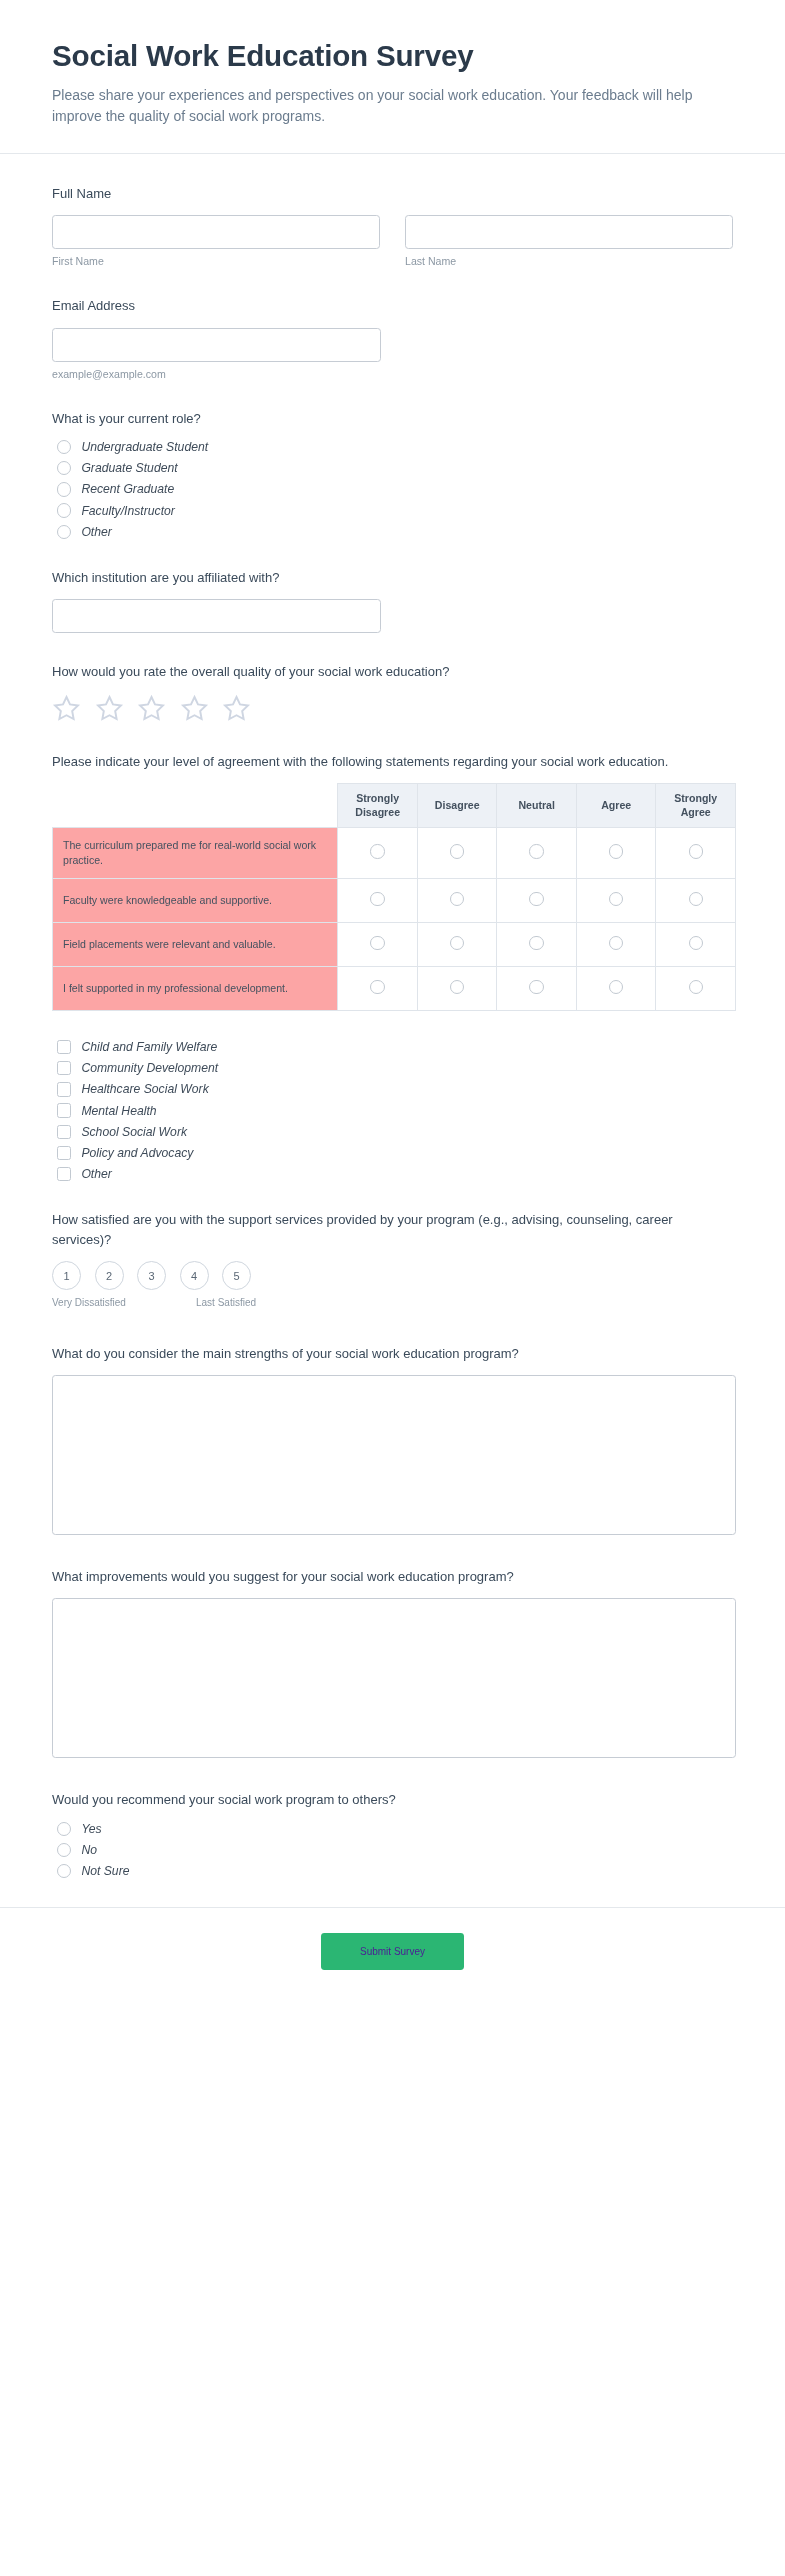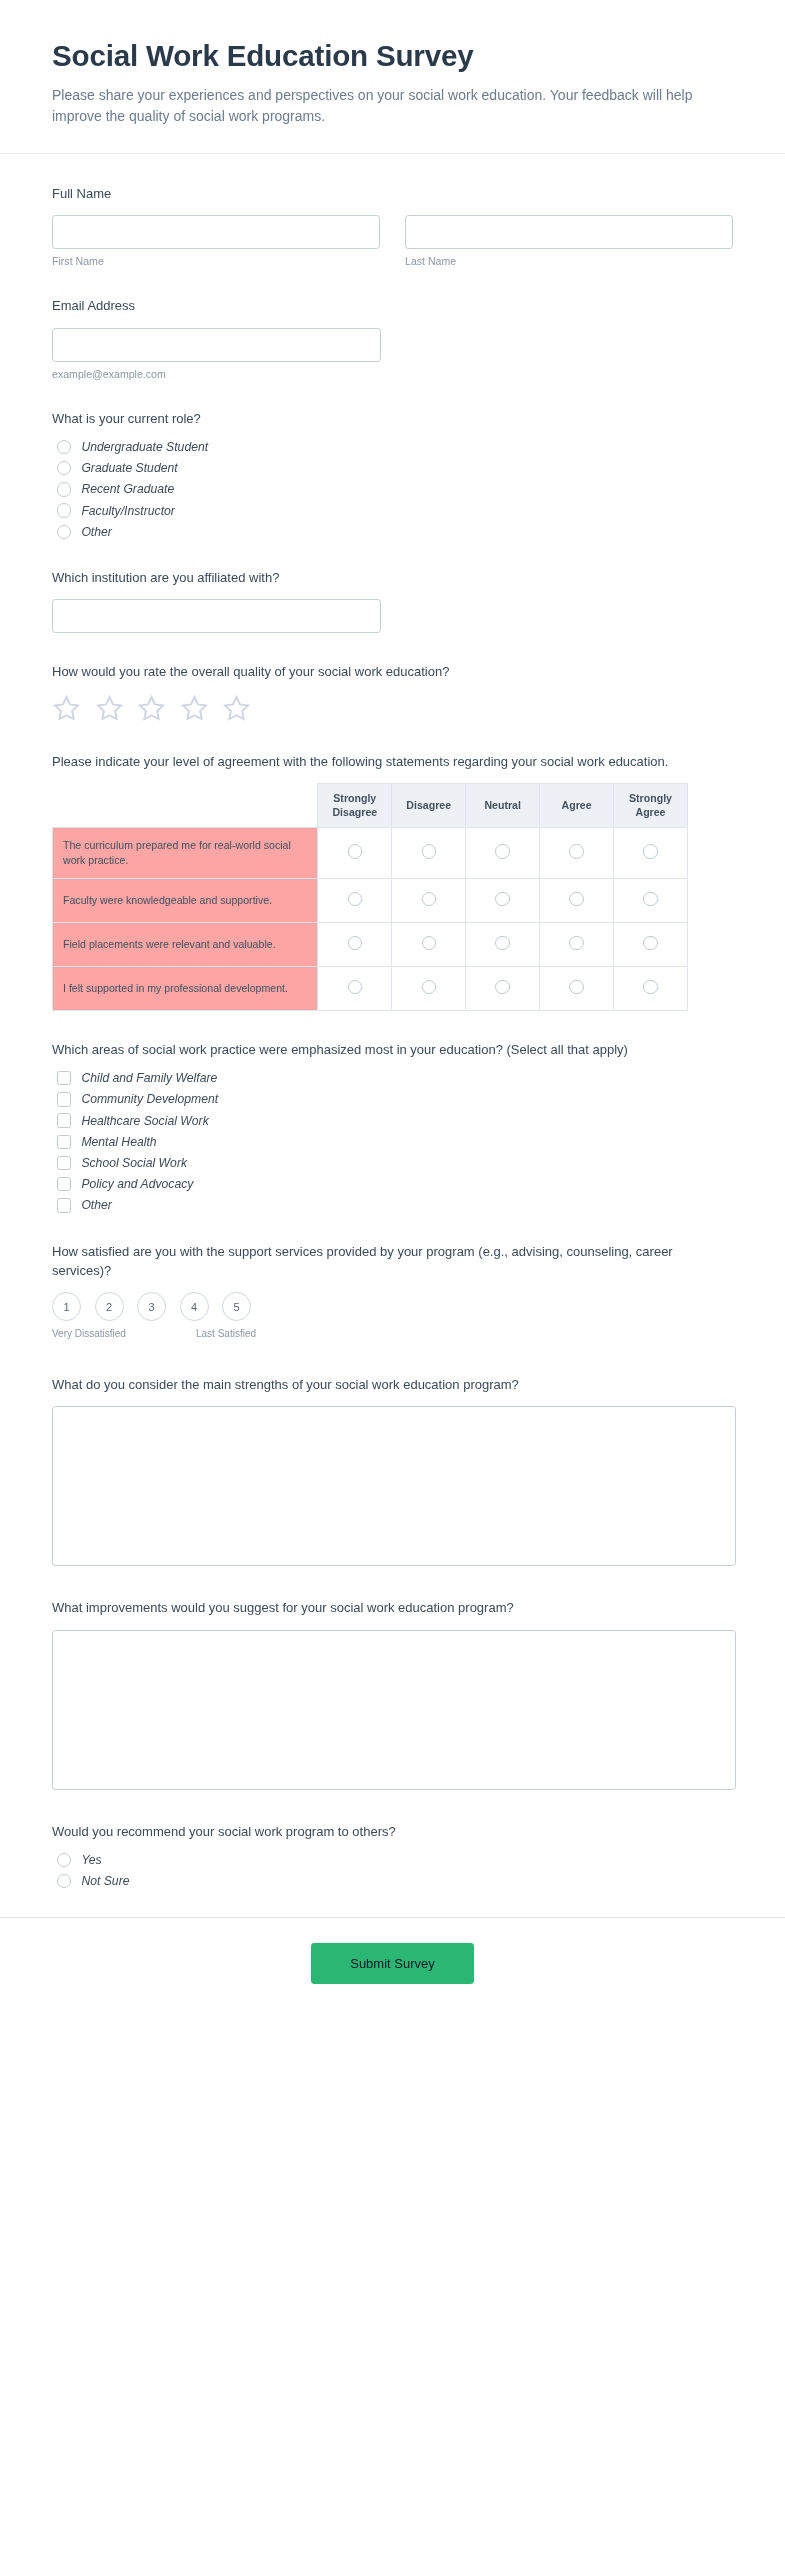--- a/index.html
+++ b/index.html
@@ -114,21 +114,21 @@
   }
   .star {
     width: 29px;
     height: 29px;
     display: block;
   }
 
   
   .matrix {
     border-collapse: collapse;
-    width: 636px;
+    width: 684px;
     margin-top: 5px;
   }
   .matrix th, .matrix td {
     border: 0.8px solid #dfe4ea;
     text-align: center;
     vertical-align: middle;
   }
   .matrix thead th {
     background: #edf1f6;
     font-size: 10.6px;
@@ -210,25 +210,25 @@
 
   .footer {
     border-top: 0.8px solid #e4e8ec;
     margin-top: 20px;
     padding: 25px 52px 39px 52px;
     display: flex;
     justify-content: center;
   }
   .submit-btn {
     background: #2bb673;
-    color: #0f172a;
+    color: #4c1d95;
     border: none;
     border-radius: 3.4px;
     padding: 12.7px 39px;
-    font-size: 13px;
+    font-size: 10px;
     font-family: "Liberation Sans", sans-serif;
     cursor: pointer;
   }
   .spacer-lg { height: 6.8px; }
 </style>
 </head>
 <body>
 
 <div class="page">
 
@@ -365,21 +365,20 @@
             <td class="cell"><span class="radio-c"></span></td>
             <td class="cell"><span class="radio-c"></span></td>
             <td class="cell"><span class="radio-c"></span></td>
             <td class="cell"><span class="radio-c"></span></td>
           </tr>
         </tbody>
       </table>
     </div>
 
     <div class="question">
-      <div class="q-label">Which areas of social work practice were emphasized most in your education? (Select all that apply)</div>
       <div class="opt-list opt-indent">
         <div class="opt-row">
           <span class="checkbox"></span>
           <span class="opt-label">Child and Family Welfare</span>
         </div>
         <div class="opt-row">
           <span class="checkbox"></span>
           <span class="opt-label">Community Development</span>
         </div>
         <div class="opt-row">
@@ -434,20 +433,24 @@
 
     <div class="question">
       <div class="q-label">Would you recommend your social work program to others?</div>
       <div class="opt-list opt-indent">
         <div class="opt-row">
           <span class="radio"></span>
           <span class="opt-label">Yes</span>
         </div>
         <div class="opt-row">
           <span class="radio"></span>
+          <span class="opt-label">No</span>
+        </div>
+        <div class="opt-row">
+          <span class="radio"></span>
           <span class="opt-label">Not Sure</span>
         </div>
       </div>
     </div>
 
   </div>
 
   <div class="footer">
     <button class="submit-btn">Submit Survey</button>
   </div>

